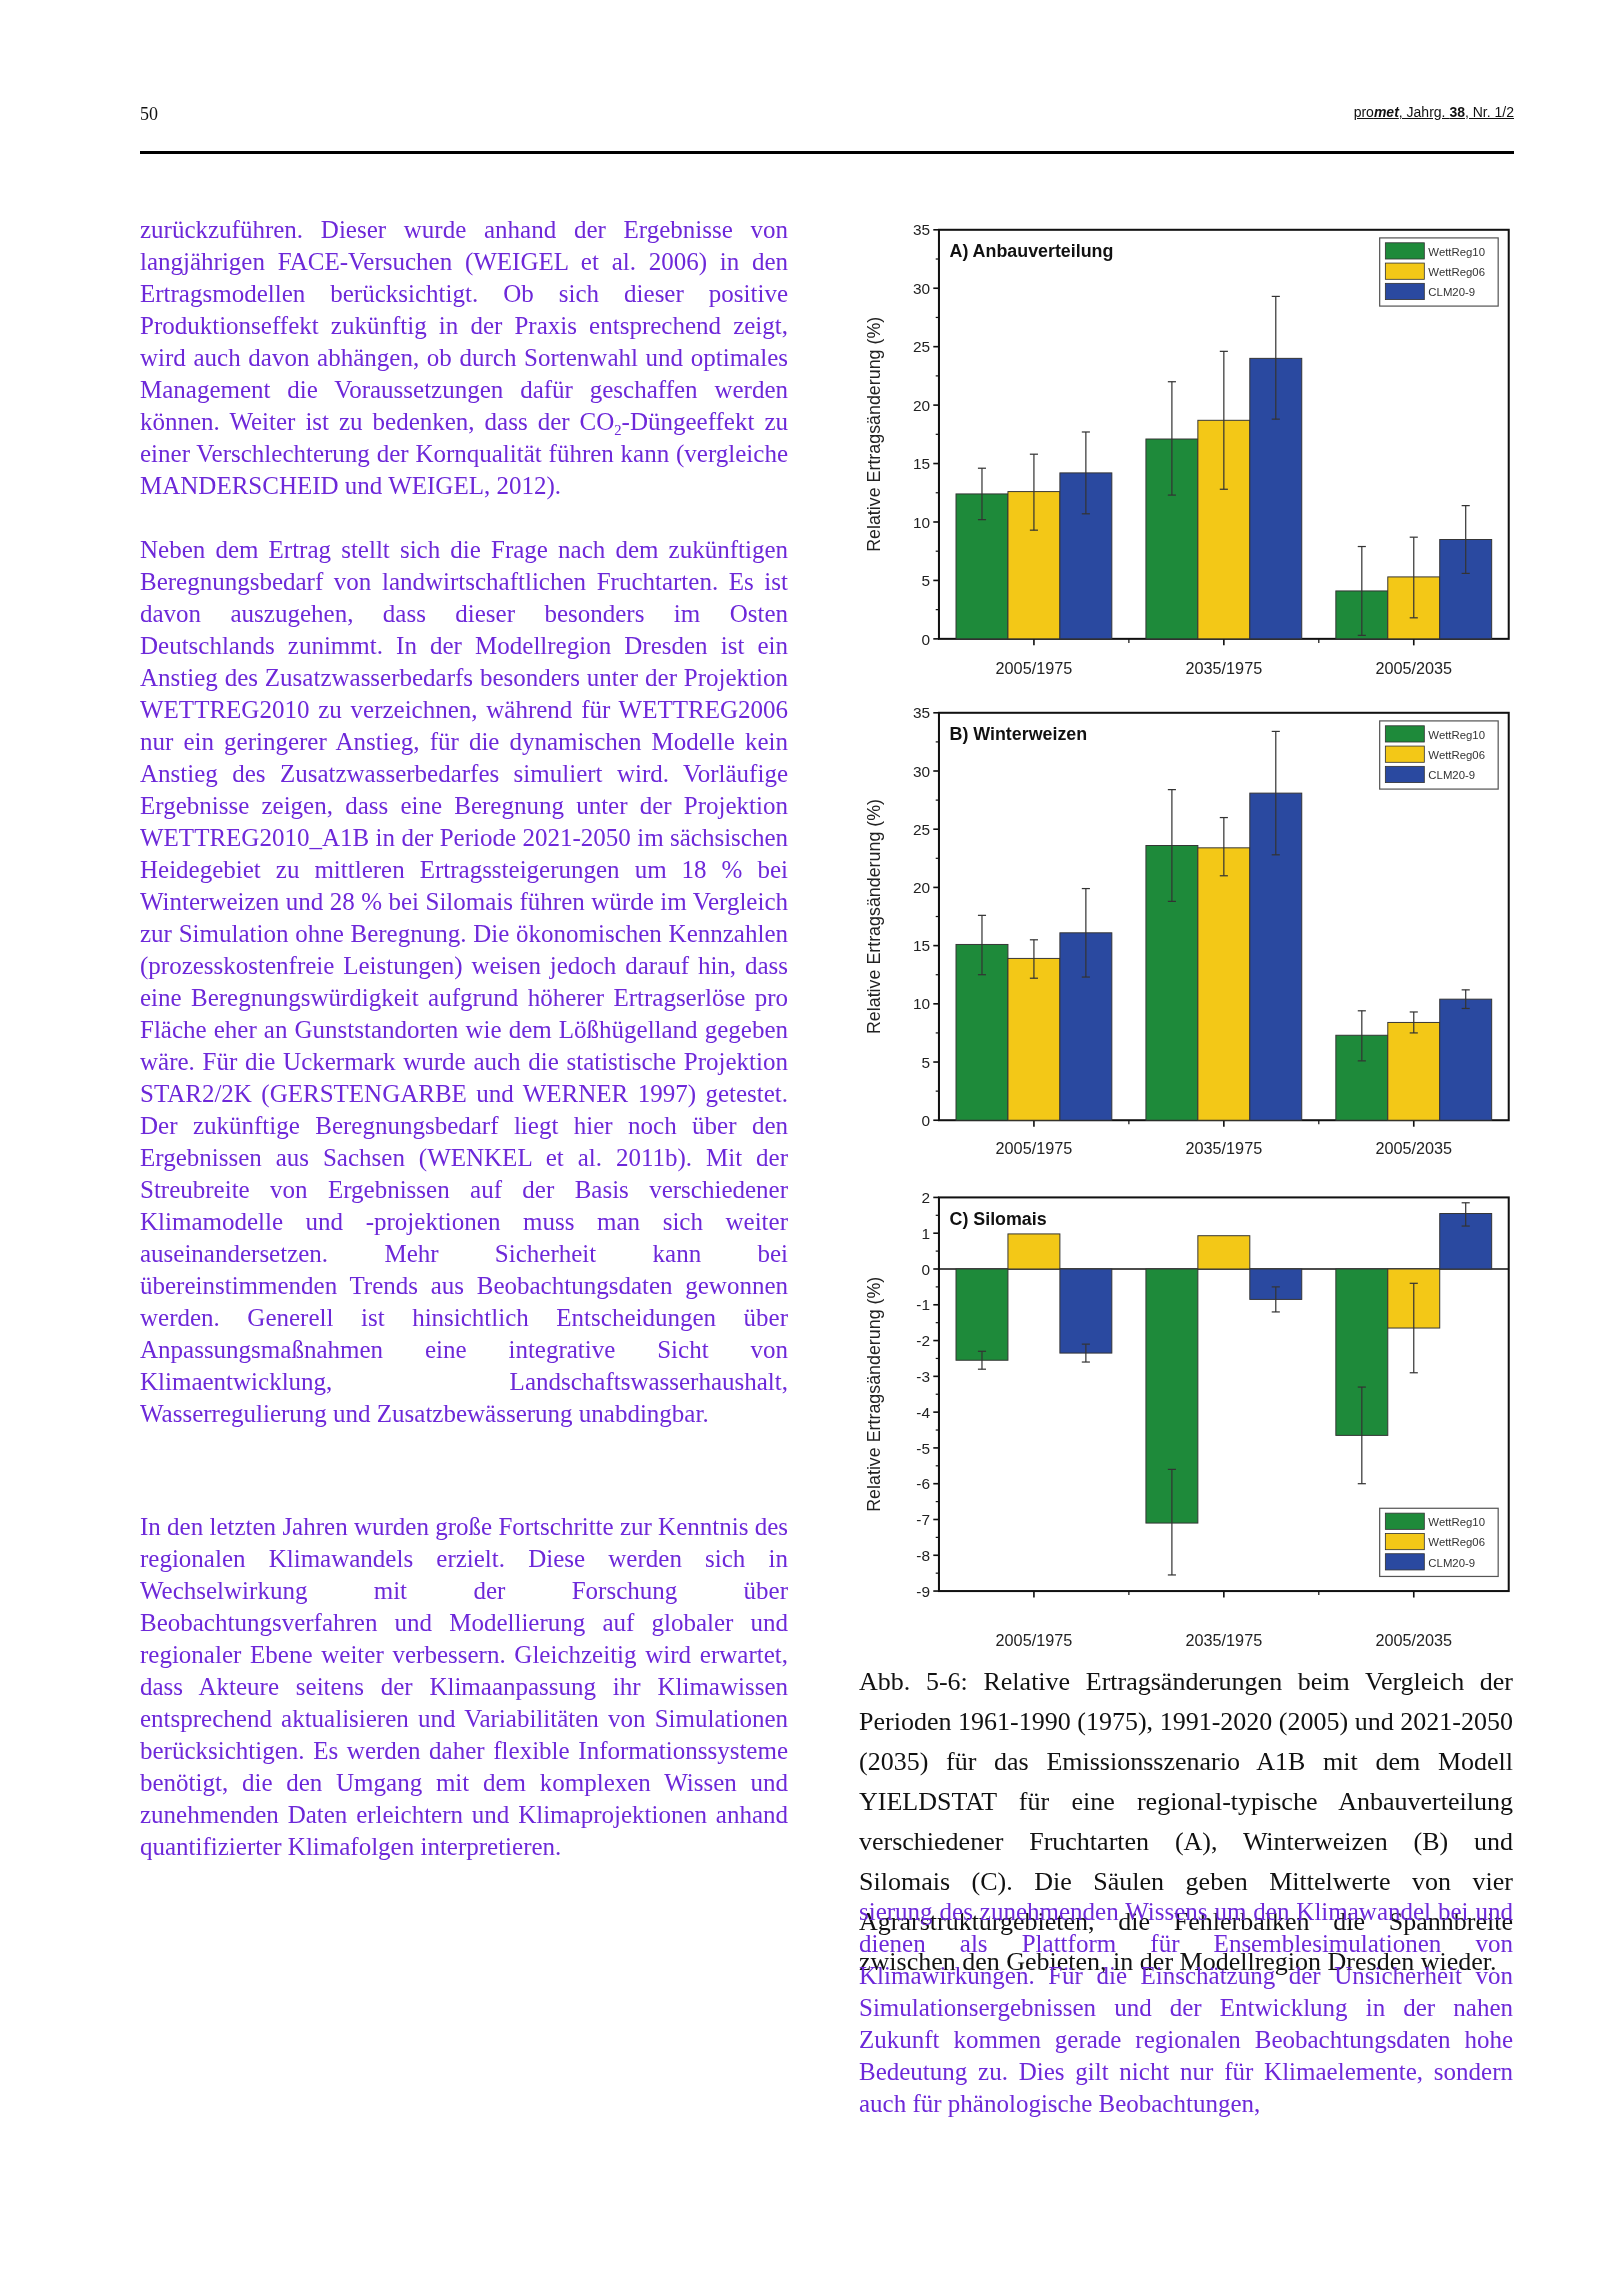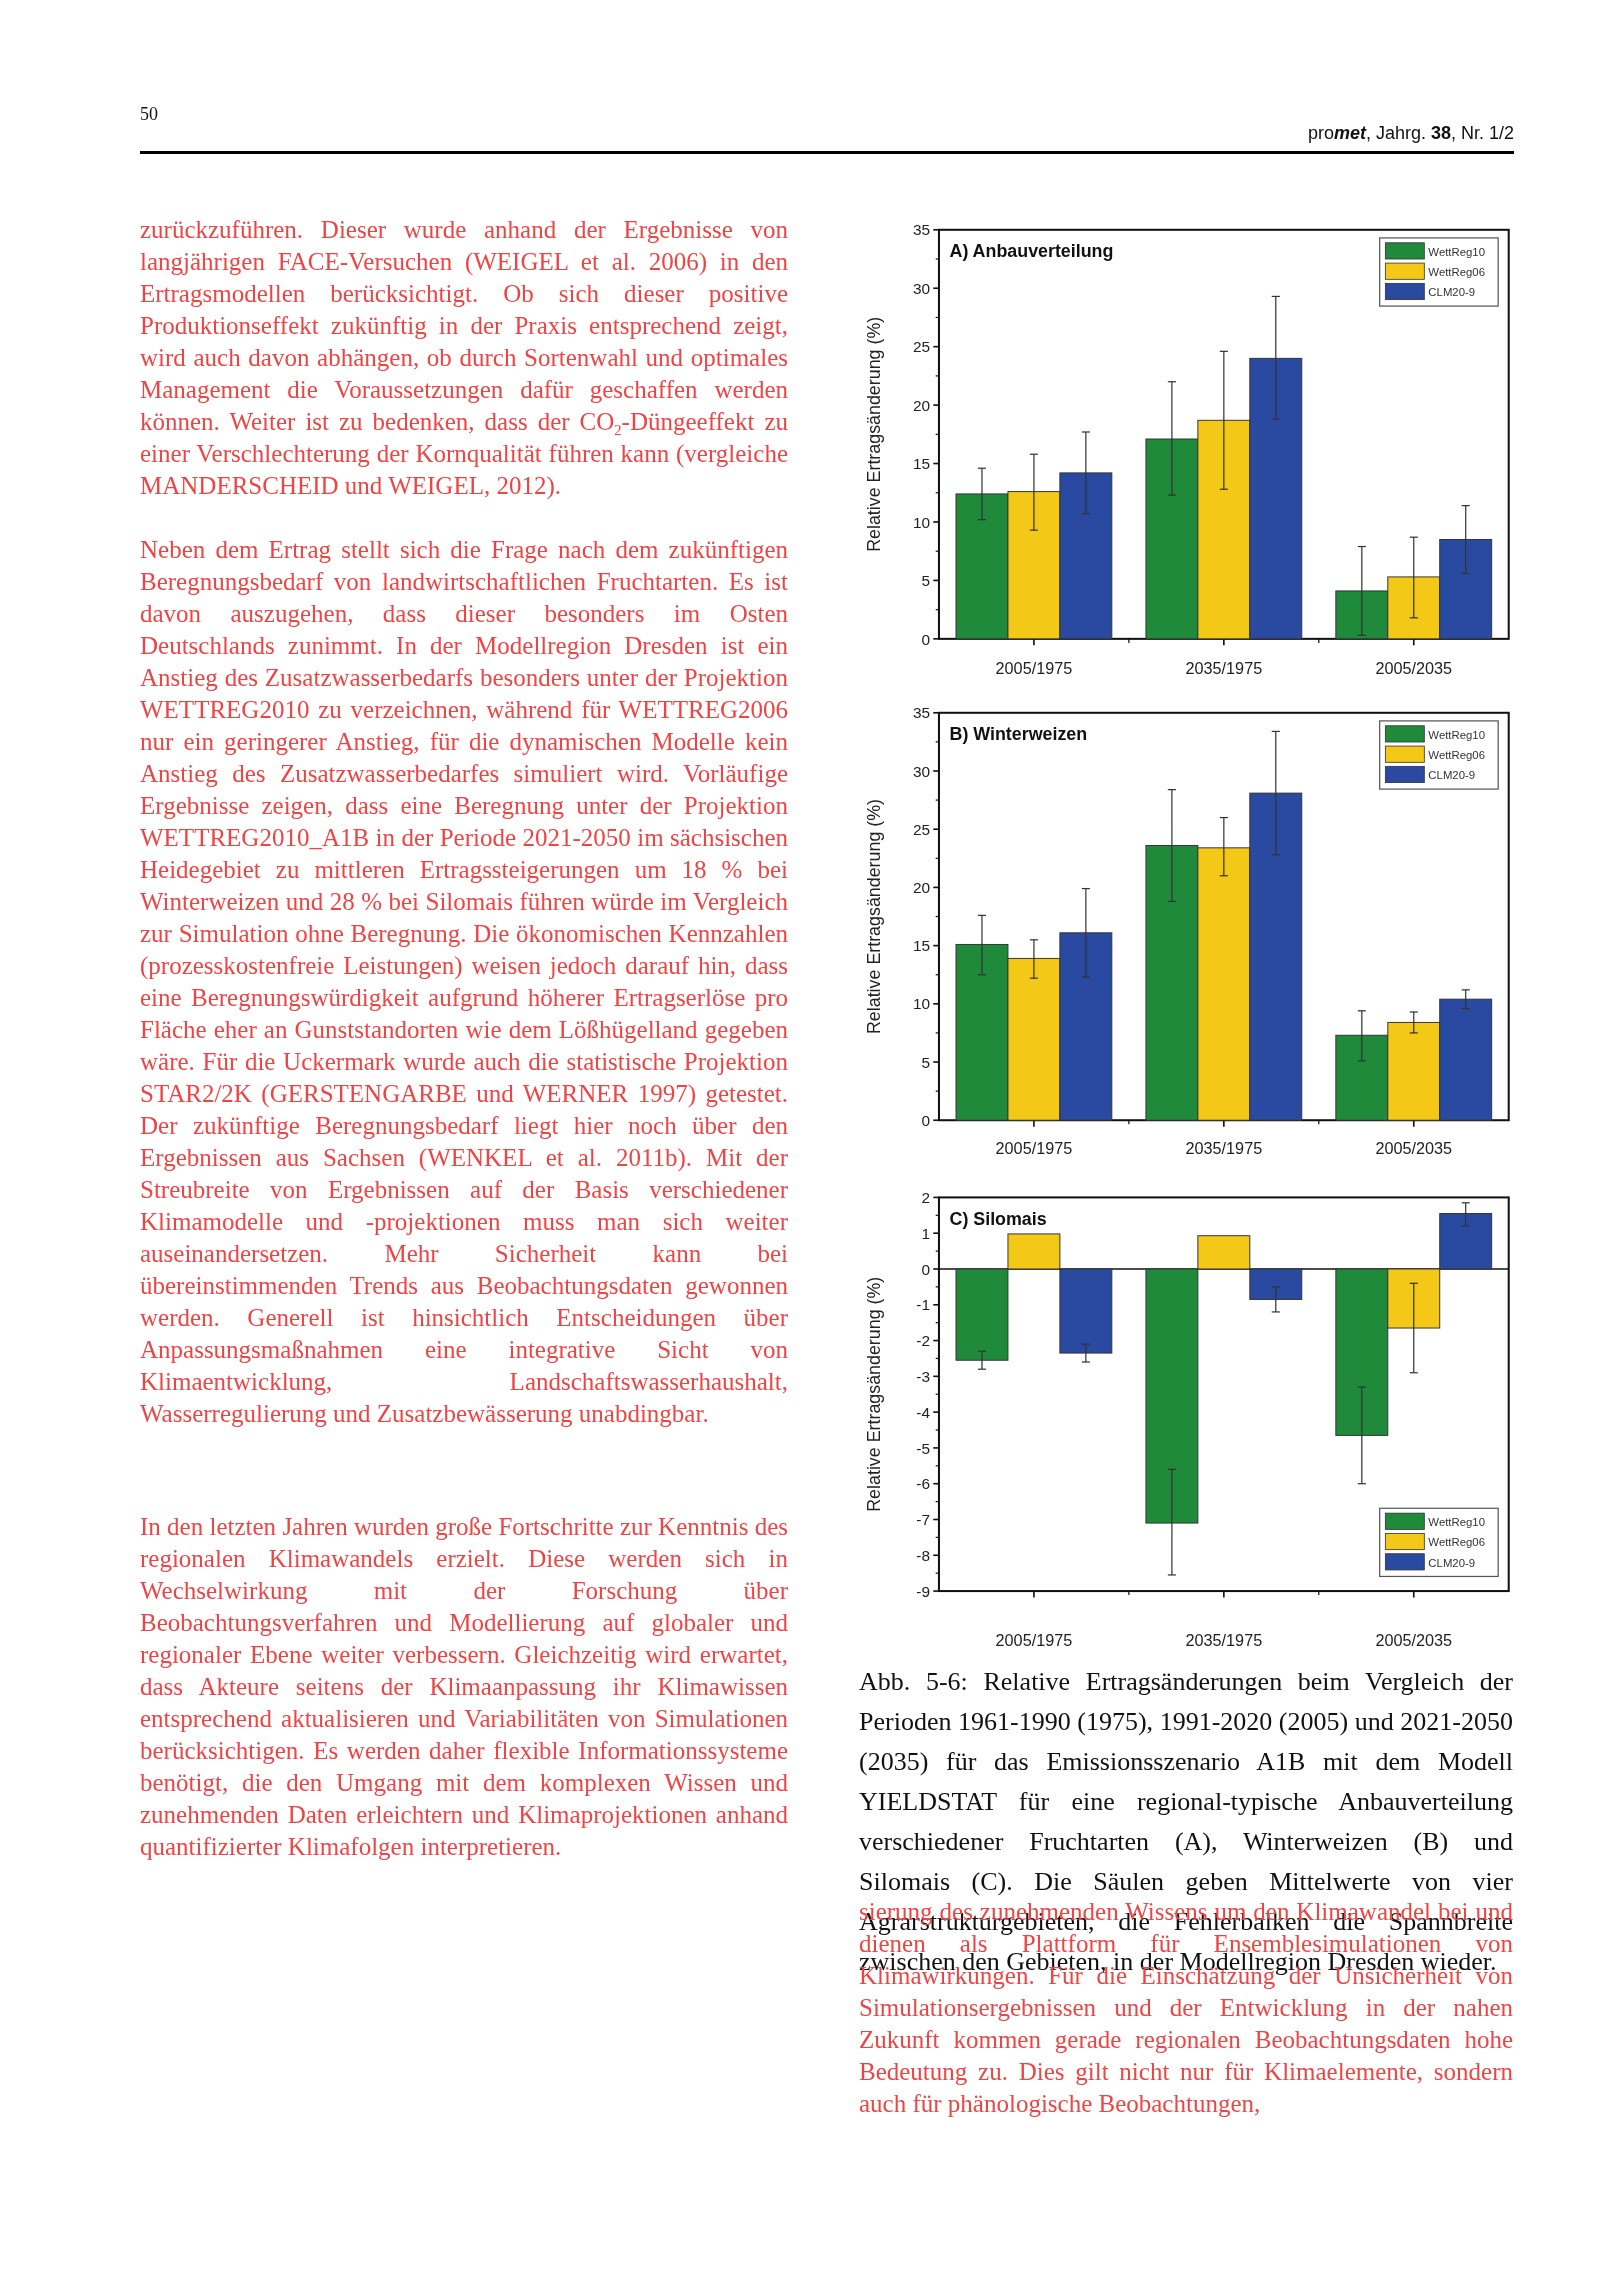--- a/index.html
+++ b/index.html
@@ -1,24 +1,24 @@
 <!DOCTYPE html>
 <html style="font-size:13px"><head>
 <meta charset="utf-8">
 <style>
   html, body { margin: 0; padding: 0; background: #ffffff; }
   body { width: 1624px; height: 2295px; position: relative; overflow: hidden; color: #111; }
   .header { position: absolute; left: 140px; top: 104px; width: 1374px; height: 49px; }
   .page-num { position: absolute; left: 0; top: 0; font-family: "Liberation Serif", serif; font-size: 18px; }
   .running-title { position: absolute; left: 390px; width: 617px; top: 1.6px; text-align: center; font-family: "Liberation Sans", sans-serif; font-size: 17px; line-height: 22px; }
-  .journal { position: absolute; right: 0; top: 19px; font-family: "Liberation Sans", sans-serif; font-size: 18px; }
+  .journal { position: absolute; right: 0; top: 0; font-family: "Liberation Sans", sans-serif; font-size: 14px; text-decoration: underline; }
   .journal b.it { font-style: italic; font-weight: bold; }
   .header-rule { position: absolute; left: 140px; top: 151px; width: 1374px; height: 3.2px; background: #000; }
 
-  .col { position: absolute; font-family: "Liberation Serif", serif; font-size: 25px; line-height: 32px; text-align: justify; color: #ef4444; }
+  .col { position: absolute; font-family: "Liberation Serif", serif; font-size: 25px; line-height: 32px; text-align: justify; color: #6d28d9; }
   .col p { margin: 0; }
   .col-left { left: 140px; width: 648px; top: 214px; }
   .col-right-bottom { left: 859px; width: 654px; top: 1896px; }
   .gap { height: 32px; }
   .gap2 { height: 49px; }
   .section-heading { font-weight: bold; font-size: 24px; margin: 0; text-align: left; }
   .section-heading .num { display: inline-block; width: 32px; }
   sub { font-size: 14.6px; vertical-align: -4.9px; line-height: 0; }
 
   .caption { position: absolute; left: 859px; top: 1662px; width: 654px; font-family: "Liberation Serif", serif; font-size: 26px; line-height: 40px; text-align: justify; }

